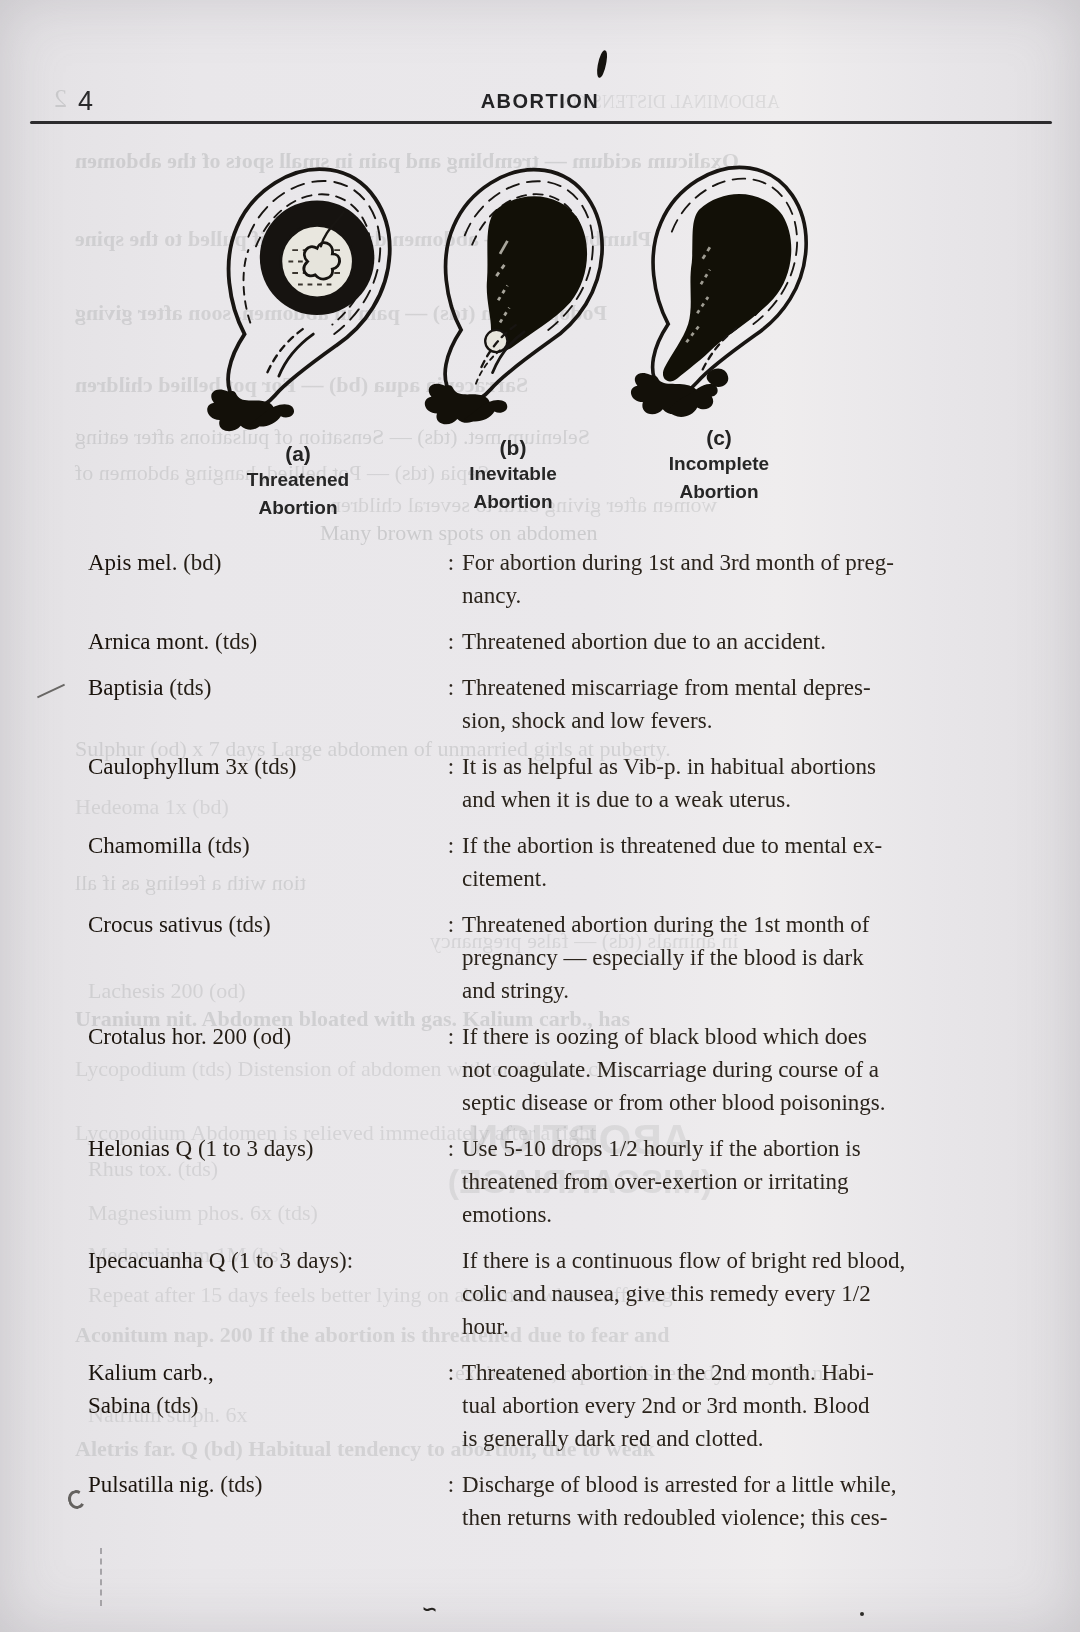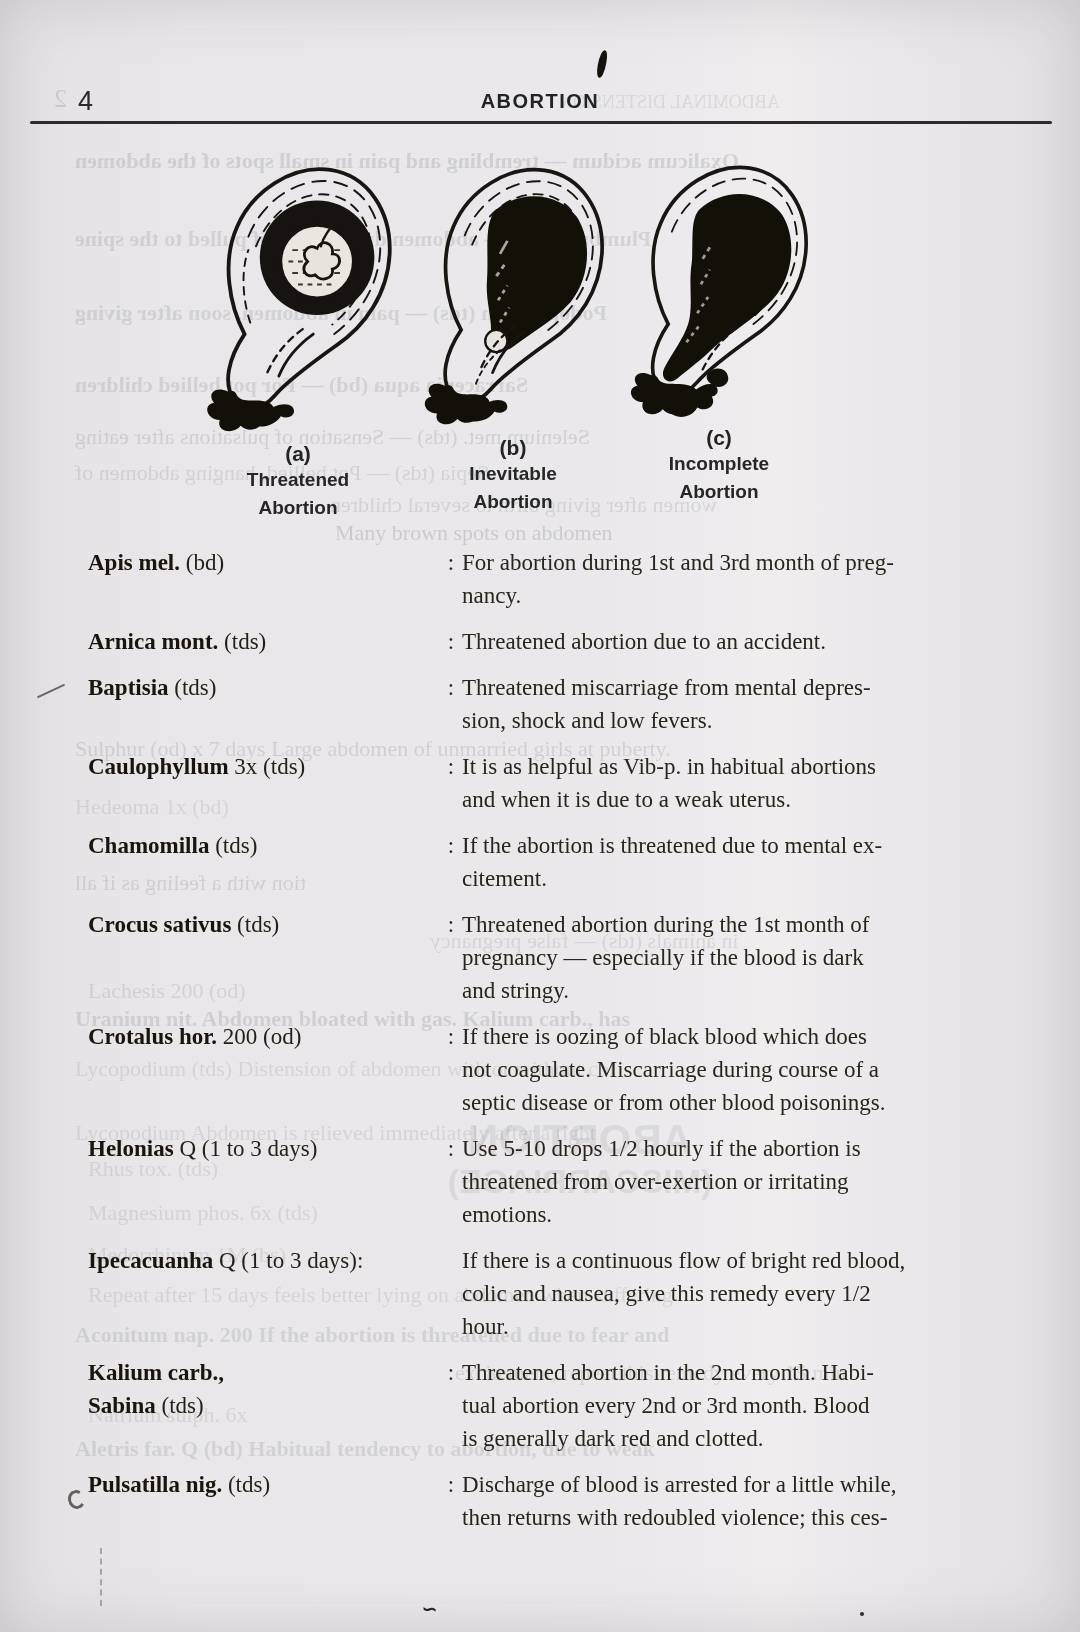--- a/index.html
+++ b/index.html
@@ -43,21 +43,21 @@
     font-size:19px;line-height:28px;color:#262626;
   }
   .ink{stroke:#181512;fill:none;stroke-linecap:round;}
   
   .list{position:absolute;left:88px;top:546px;width:932px;}
   .row{
     display:grid;grid-template-columns:352px 22px 1fr;
     margin-bottom:13px;color:#261f17;
   }
   .r-name{font-size:23px;line-height:33px;white-space:pre-line;}
-  .r-name b{font-weight:700;color:#1b140d;}
+  .r-name b{font-weight:400;color:#1b140d;}
   .r-colon{font-size:23px;line-height:33px;text-align:center;color:#2b241c;}
   .r-desc{font-size:23px;line-height:33px;white-space:pre-line;color:#2b241c;}
   
   .ghost-layer{position:absolute;left:0;top:0;width:1080px;height:1632px;pointer-events:none;}
   .ghost{
     position:absolute;color:#6d7271;font-size:22px;white-space:nowrap;
     font-family:"Liberation Serif",serif;
   }
   .ghost.gb{font-weight:700;}
   .ghost.mir{transform:scaleX(-1);}
@@ -92,21 +92,21 @@
   <div class="ghost-layer">
       <span class="ghost mir" style="left: 54px; top: 84px; font-size: 26px; opacity: 0.22;">2</span>
       <span class="ghost mir" style="left: 560px; top: 92px; font-size: 18px; opacity: 0.15;">ABDOMINAL DISTENSION</span>
       <span class="ghost mir gb" style="left: 75px; top: 148px; opacity: 0.2;">Oxalicum acidum — trembling and pain in small spots of the abdomen</span>
       <span class="ghost mir gb" style="left: 75px; top: 226px; opacity: 0.18;">Plumbum met. — abdomen drawn in, as if pulled to the spine</span>
       <span class="ghost mir gb" style="left: 75px; top: 300px; opacity: 0.18;">Podophyllum (tds) — pain in abdomen, soon after giving</span>
       <span class="ghost mir gb" style="left: 75px; top: 372px; opacity: 0.18;">Sarracenia aqua (bd) — For pot bellied children</span>
       <span class="ghost mir" style="left: 75px; top: 424px; opacity: 0.2;">Selenium met. (tds) — Sensation of pulsations after eating</span>
       <span class="ghost mir" style="left: 75px; top: 460px; opacity: 0.18;">Sepia (tds) — Pot bellied, hanging abdomen of</span>
       <span class="ghost mir" style="left: 330px; top: 492px; opacity: 0.18;">women after giving birth to several children</span>
-      <span class="ghost" style="left: 335px; top: 520px; opacity: 0.24;">Many brown spots on abdomen</span>
+      <span class="ghost" style="left: 320px; top: 520px; opacity: 0.24;">Many brown spots on abdomen</span>
       <span class="ghost" style="left: 75px; top: 736px; opacity: 0.2;">Sulphur (od) x 7 days      Large abdomen of unmarried girls at puberty.</span>
       <span class="ghost" style="left: 75px; top: 794px; opacity: 0.16;">Hedeoma 1x (bd)</span>
       <span class="ghost mir" style="left: 75px; top: 870px; opacity: 0.2;">tion with a feeling as if all</span>
       <span class="ghost mir" style="left: 430px; top: 928px; opacity: 0.16;">in animals (tds) — false pregnancy</span>
       <span class="ghost" style="left: 88px; top: 978px; opacity: 0.18;">Lachesis 200 (od)</span>
       <span class="ghost gb" style="left: 75px; top: 1006px; opacity: 0.2;">Uranium nit.      Abdomen bloated with gas. Kalium carb., has</span>
       <span class="ghost" style="left: 75px; top: 1056px; opacity: 0.16;">Lycopodium (tds)      Distension of abdomen with or without col</span>
       <span class="ghost" style="left: 75px; top: 1120px; opacity: 0.16;">Lycopodium      Abdomen is relieved immediately after a tight</span>
       <span class="ghost" style="left: 88px; top: 1156px; opacity: 0.16;">Rhus tox. (tds)</span>
       <span class="ghost mir gb gc" style="left: 580px; top: 1116px; font-size: 42px; opacity: 0.13;">ABORTION</span>

